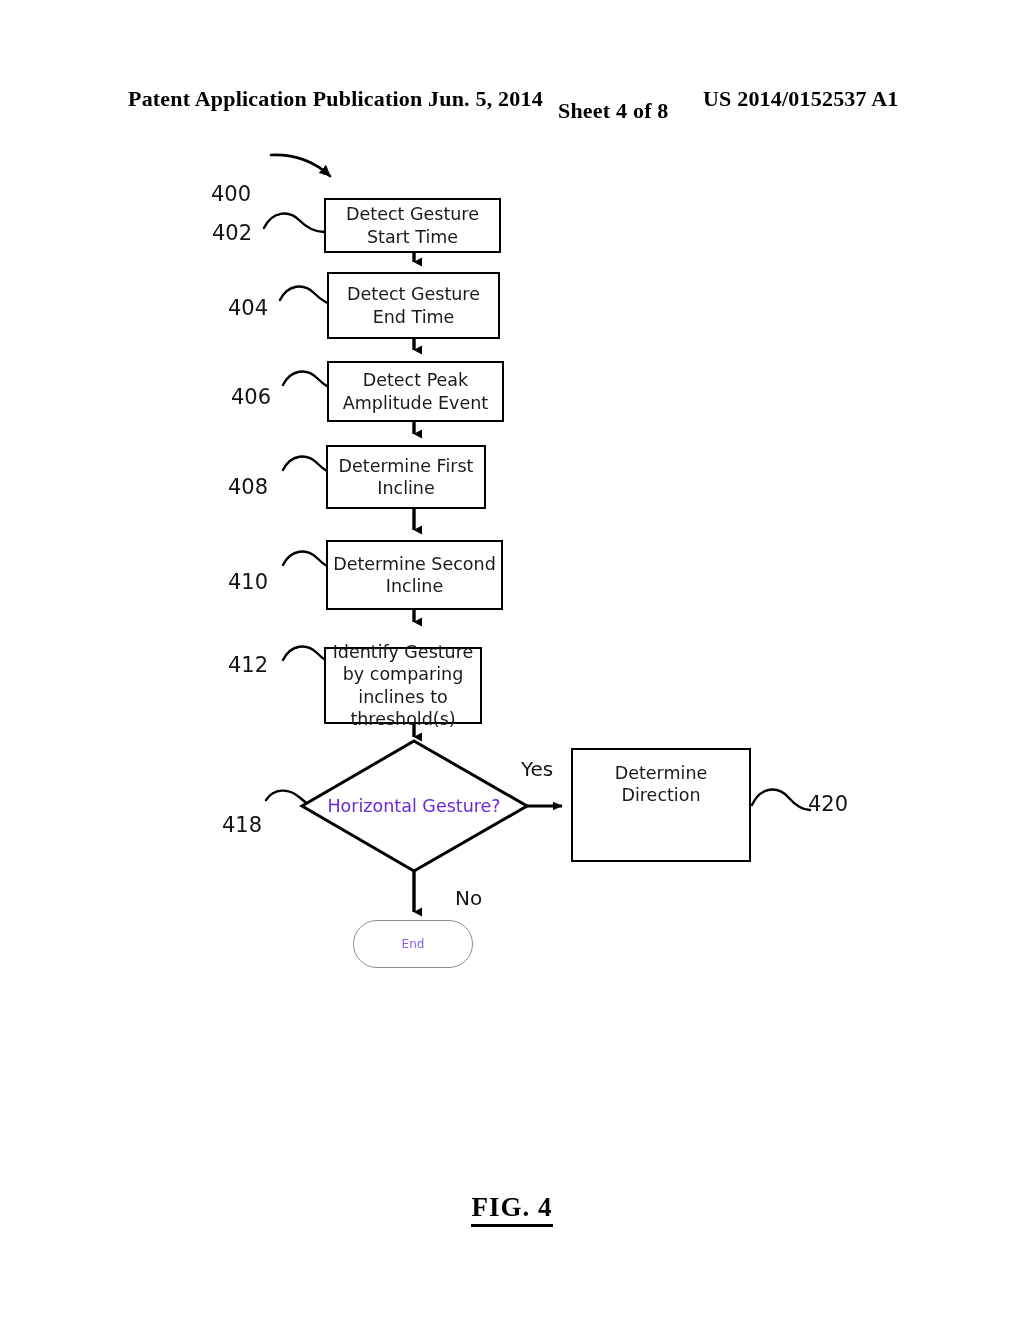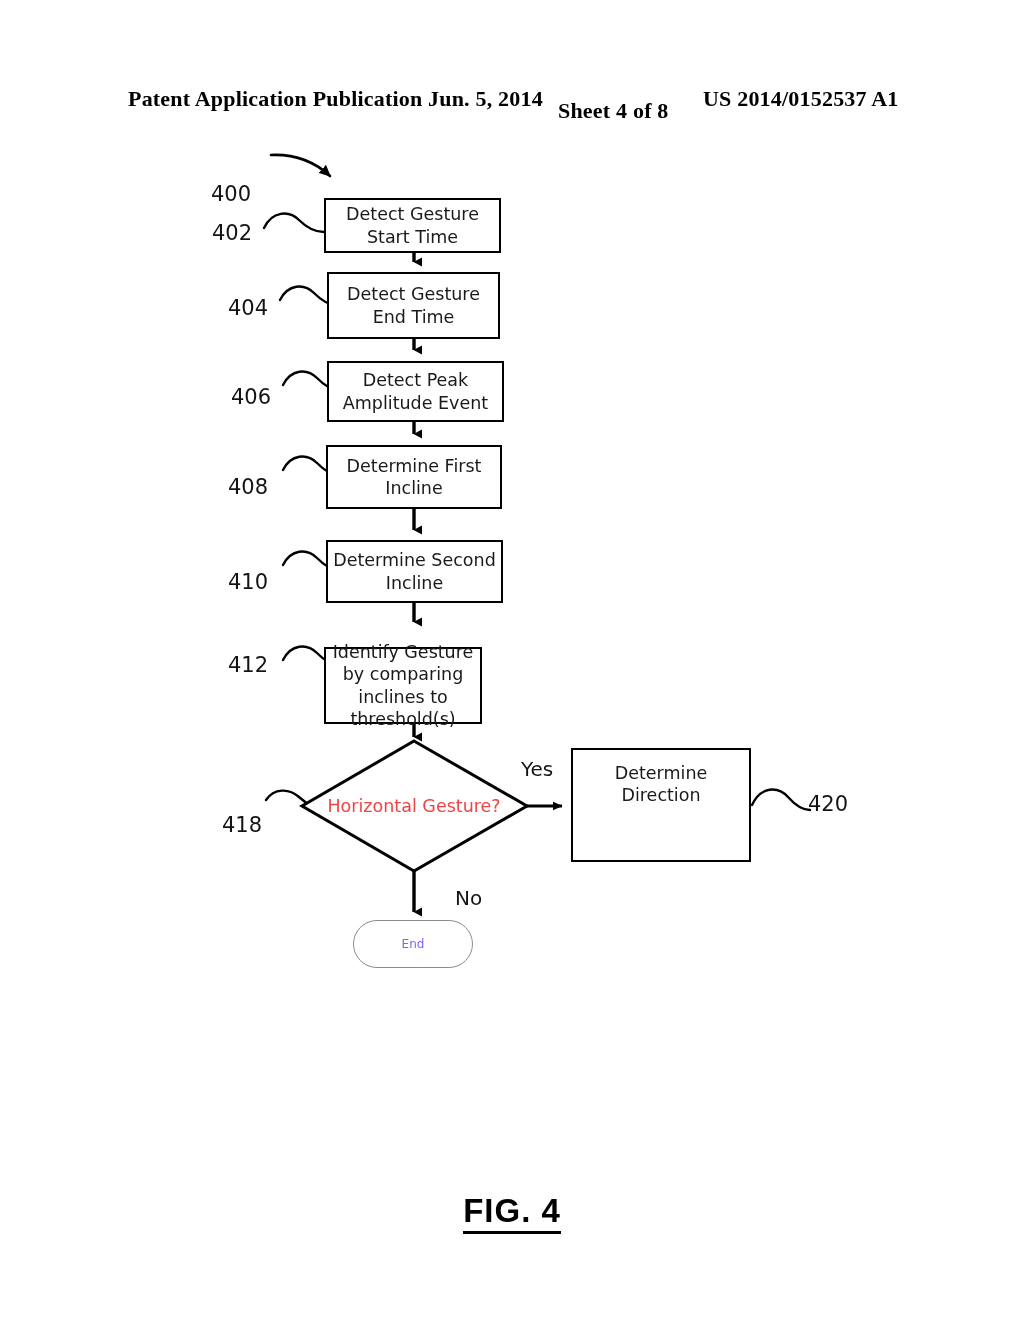--- a/index.html
+++ b/index.html
@@ -69,21 +69,21 @@
   .proc-box.top-align {
     align-items: flex-start;
     padding-top: 12px;
   }
 
   
   .diamond-label {
     position: absolute;
     text-align: center;
     font-size: 17.5px;
-    color: #ef4444;
+    color: #6d28d9;
     white-space: nowrap;
   }
 
   
   .terminator {
     position: absolute;
     box-sizing: border-box;
     border: 1.3px solid #8d8d8d;
     border-radius: 999px;
     background: #ffffff;
@@ -110,23 +110,23 @@
     white-space: nowrap;
   }
 
   
   #fig-caption {
     position: absolute;
     left: 0;
     top: 1192px;
     width: 1024px;
     text-align: center;
-    font-family: Liberation Sans, sans-serif;
+    font-family: Liberation Serif, serif;
     font-weight: bold;
-    font-size: 33px;
+    font-size: 27px;
     letter-spacing: 1px;
   }
   #fig-caption span {
     border-bottom: 3.4px solid #000000;
     padding-bottom: 2px;
   }
 </style>
 </head>
 <body>
 
@@ -186,23 +186,23 @@
   <div class="ref-num" style="left:228px; top:653px;">412</div>
   <div class="ref-num" style="left:222px; top:813px;">418</div>
   <div class="ref-num" style="left:808px; top:792px;">420</div>
 
   <div class="proc-box" style="left:324px; top:198px; width:177px; height:55px;">Detect Gesture Start Time</div>
 
   <div class="proc-box" style="left:327px; top:272px; width:173px; height:67px;">Detect Gesture End Time</div>
 
   <div class="proc-box" style="left:327px; top:361px; width:177px; height:61px;">Detect Peak Amplitude Event</div>
 
-  <div class="proc-box" style="left:326px; top:445px; width:176px; height:64px;">Determine First Incline</div>
-
-  <div class="proc-box" style="left:326px; top:540px; width:177px; height:63px;">Determine Second Incline</div>
+  <div class="proc-box" style="left:326px; top:445px; width:160px; height:64px;">Determine First Incline</div>
+
+  <div class="proc-box" style="left:326px; top:540px; width:177px; height:70px;">Determine Second Incline</div>
 
   <div class="proc-box" style="left:324px; top:647px; width:158px; height:77px;">Identify Gesture by comparing inclines to threshold(s)</div>
 
   <div class="proc-box top-align" style="left:571px; top:748px; width:180px; height:114px;">Determine Direction</div>
 
   <div class="diamond-label" style="left:304px; top:796px; width:220px;">Horizontal Gesture?</div>
 
   <div class="branch-label" style="left:521px; top:757px;">Yes</div>
   <div class="branch-label" style="left:455px; top:886px;">No</div>
 

